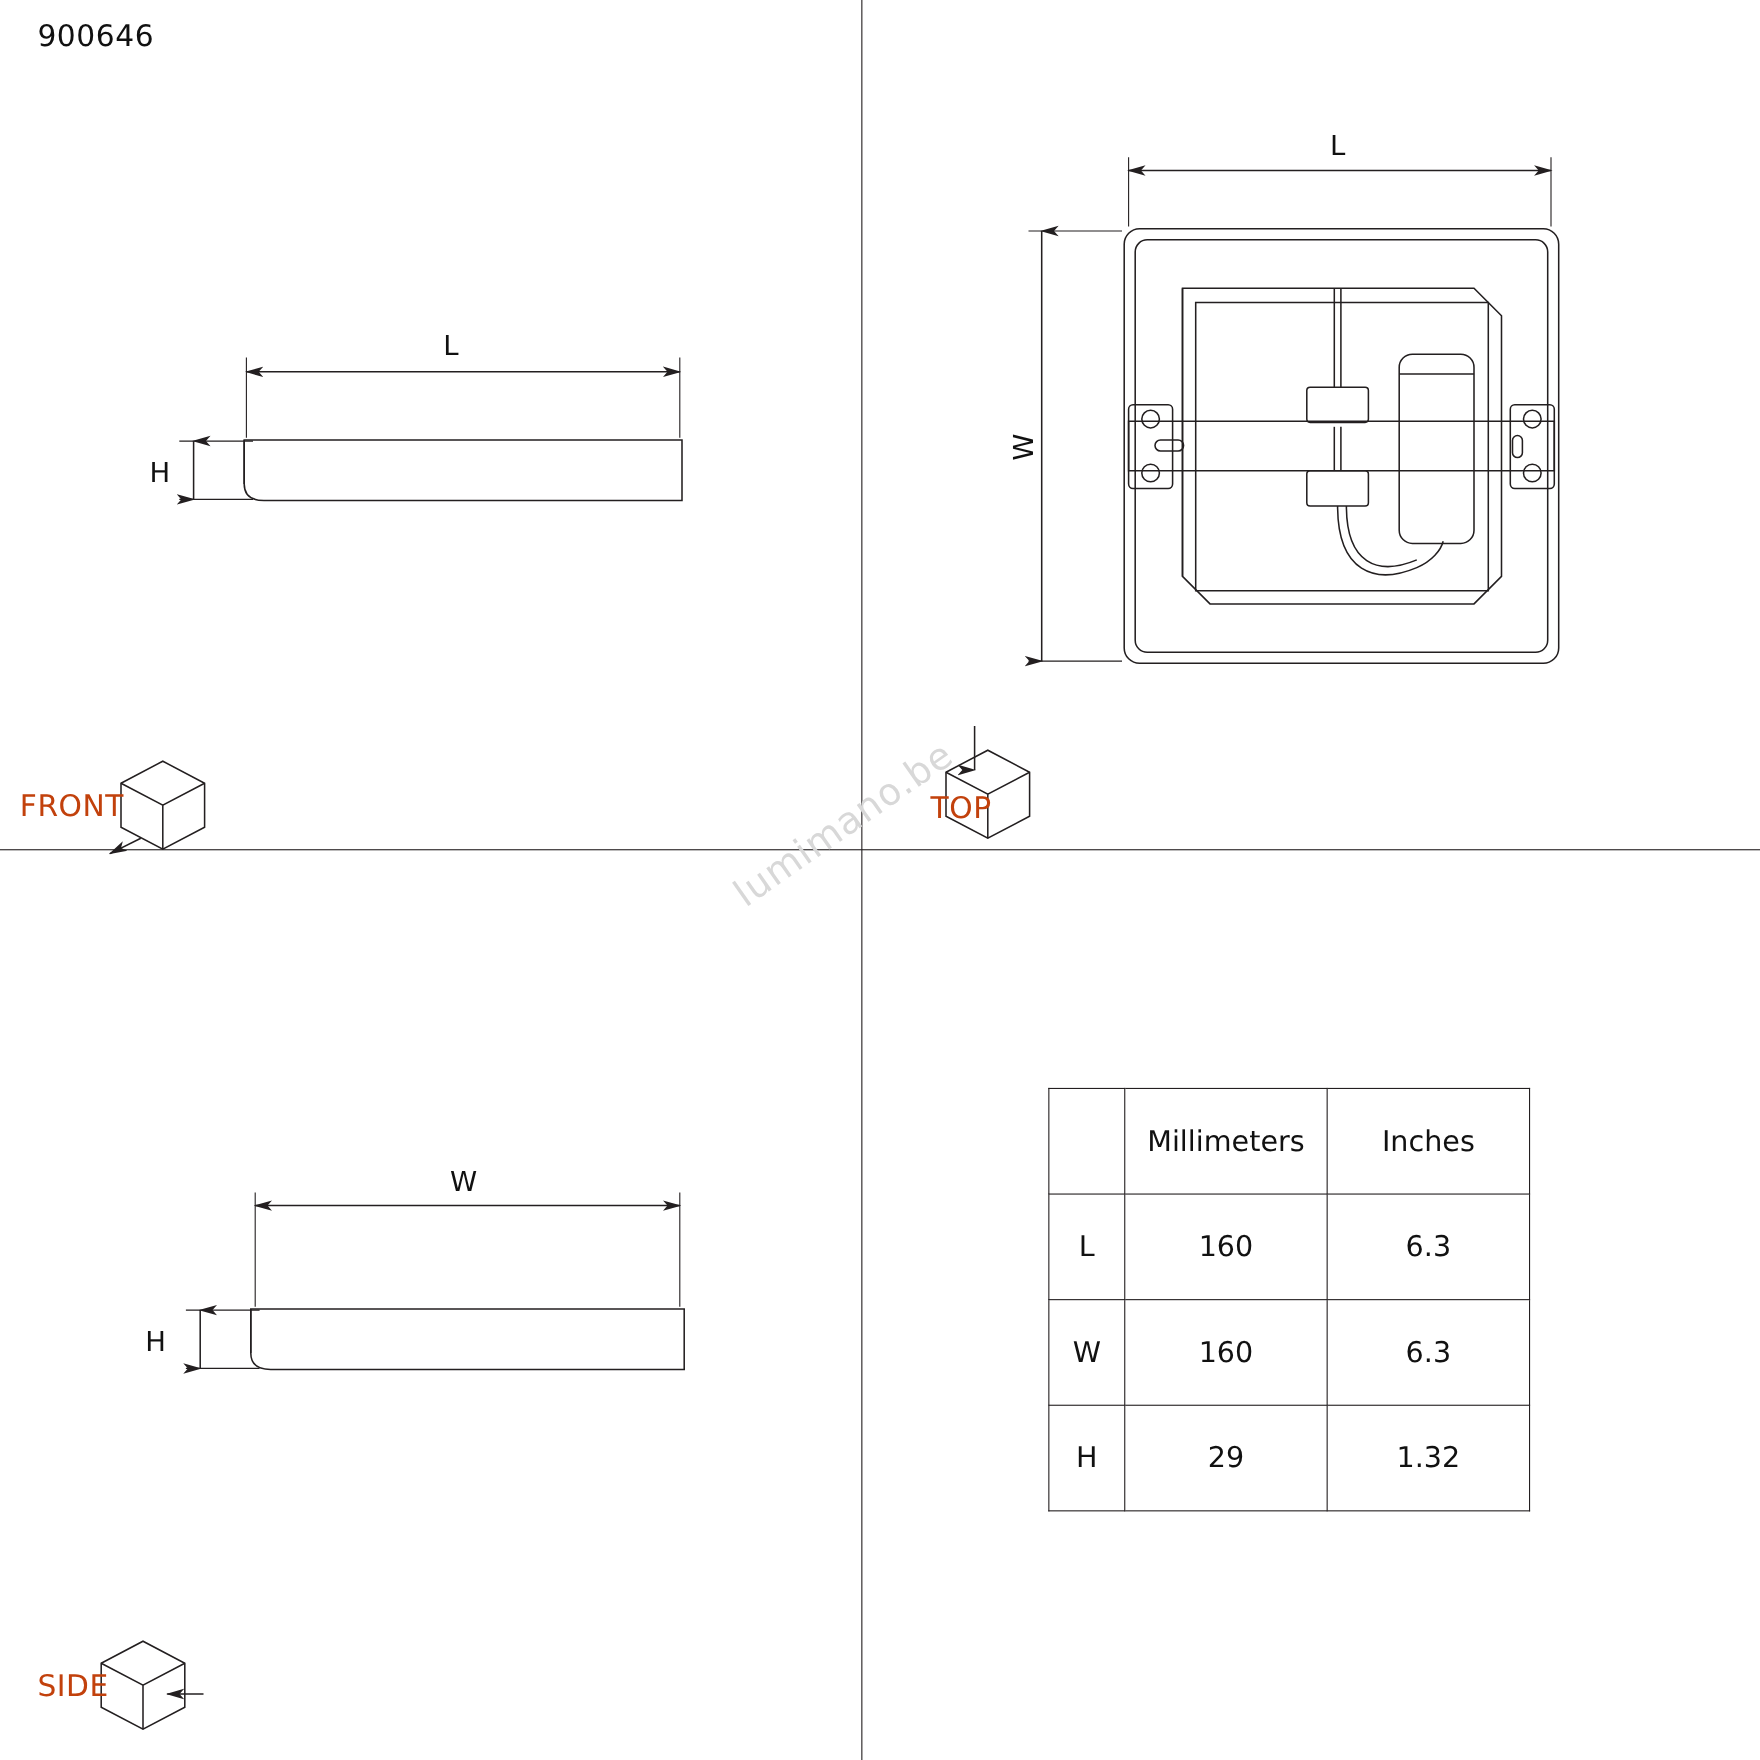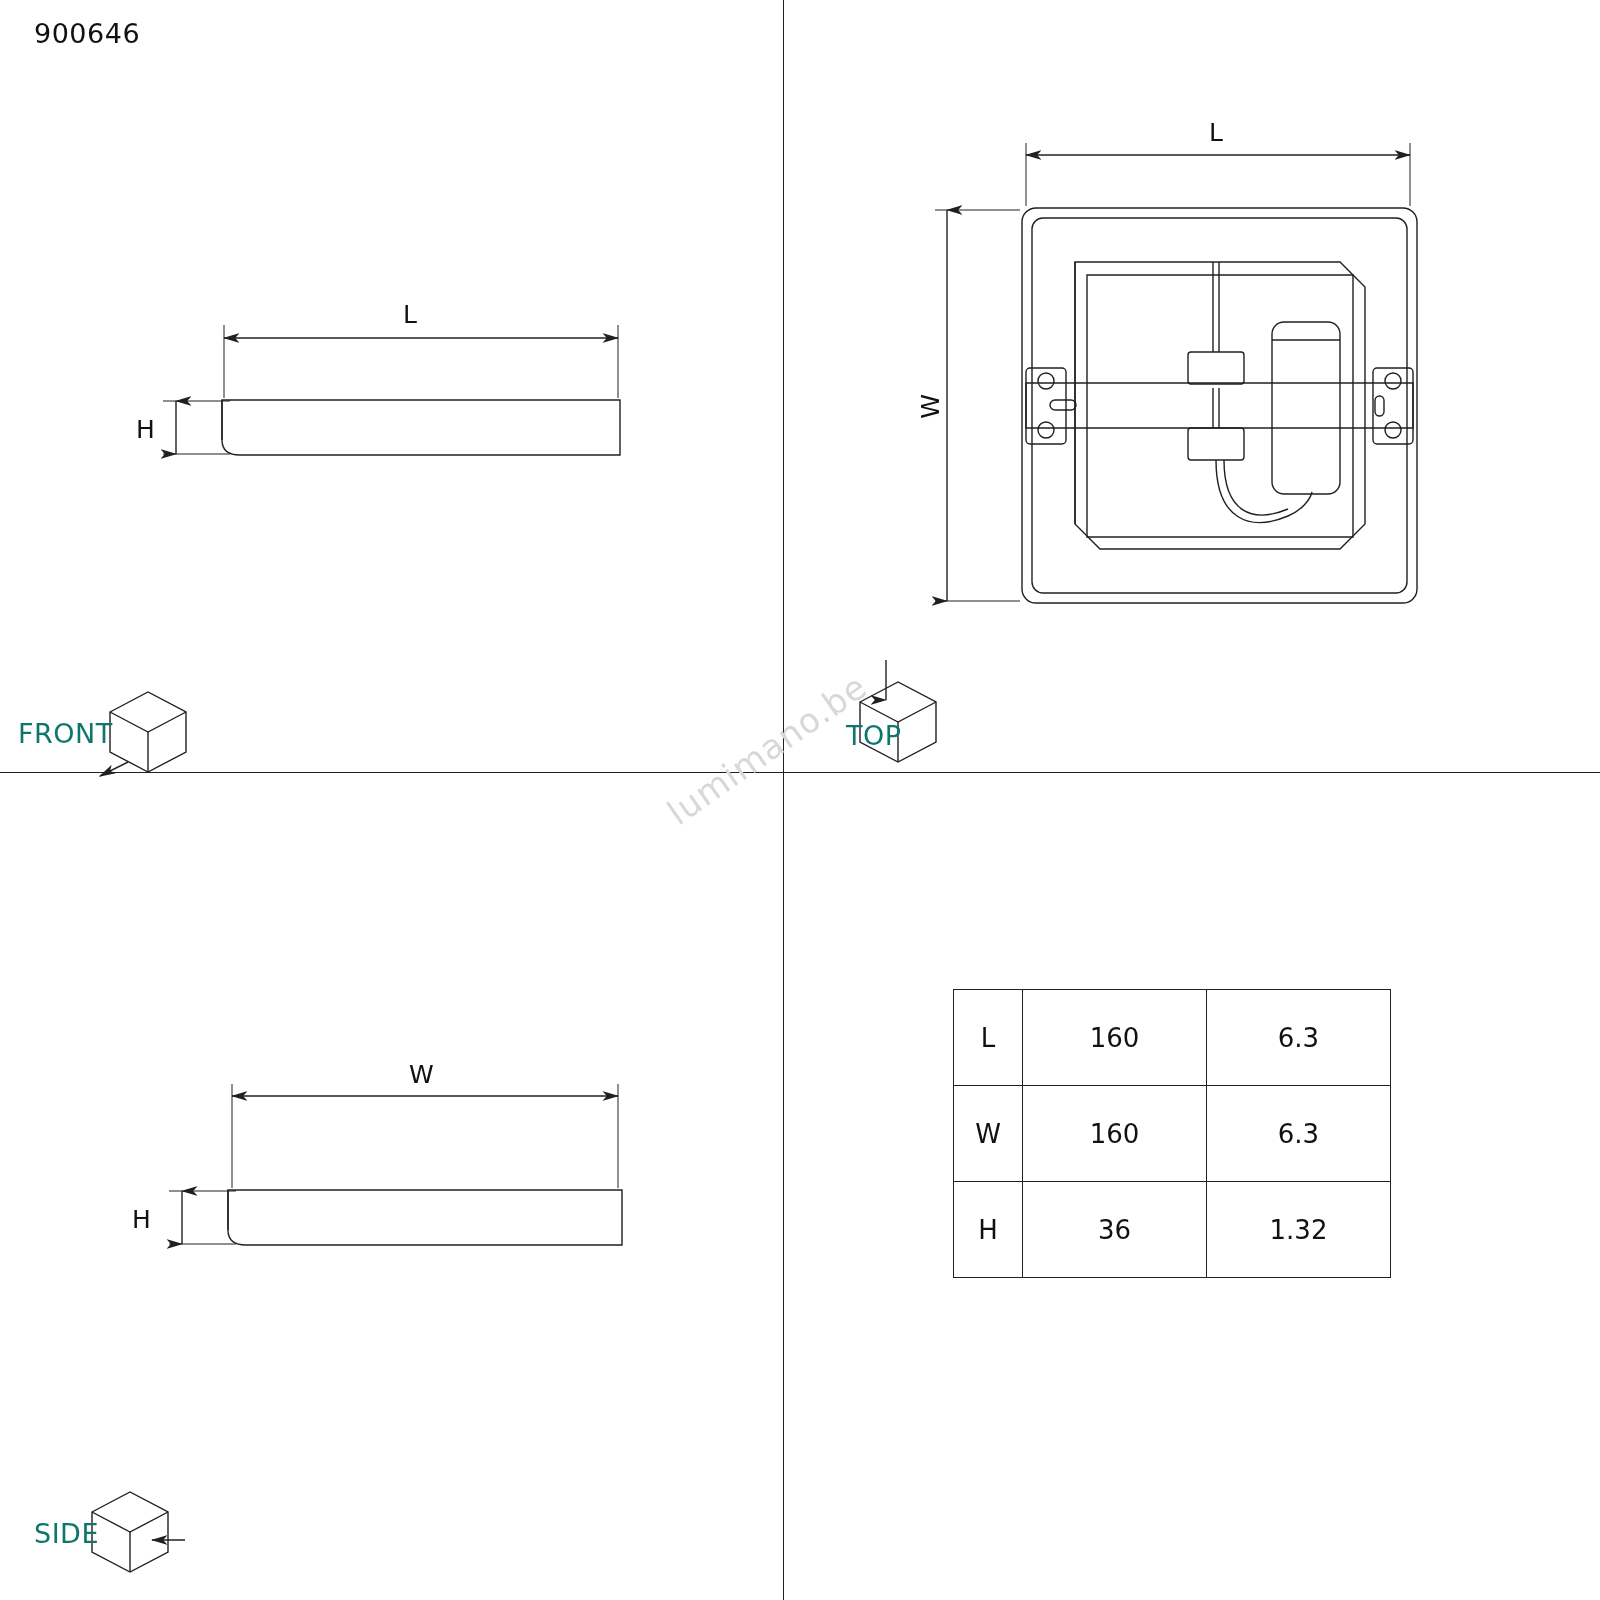--- a/index.html
+++ b/index.html
@@ -56,21 +56,21 @@
     font-size: 34px;
     color: #d8d8d8;
     letter-spacing: 1px;
     white-space: nowrap;
     user-select: none;
   }
   
   .view-label {
     position: absolute;
     font-size: 27px;
-    color: #0f766e;
+    color: #c2410c;
     letter-spacing: 0.5px;
   }
   
   svg.layer {
     position: absolute;
     left: 0;
     top: 0;
     width: 1600px;
     height: 1600px;
     pointer-events: none;
@@ -232,31 +232,36 @@
 
   <div class="dimtext" style="left:409px; top:1060px;">W</div>
   <div class="dimtext" style="left:132px; top:1205px;">H</div>
 
   <div class="view-label" style="left:18px; top:718px;">FRONT</div>
   <div class="view-label" style="left:846px; top:720px;">TOP</div>
   <div class="view-label" style="left:34px; top:1518px;">SIDE</div>
 
   <table class="dim-table">
     <tbody>
+        <tr>
+      <th class="corner"></th>
+      <th>Millimeters</th>
+      <th>Inches</th>
+    </tr>
     <tr>
       <td class="rowhead">L</td>
       <td>160</td>
       <td>6.3</td>
     </tr>
     <tr>
       <td class="rowhead">W</td>
       <td>160</td>
       <td>6.3</td>
     </tr>
     <tr>
       <td class="rowhead">H</td>
-      <td>36</td>
+      <td>29</td>
       <td>1.32</td>
     </tr>
   </tbody>
     </table>
 
 </div>
 
 </body></html>

